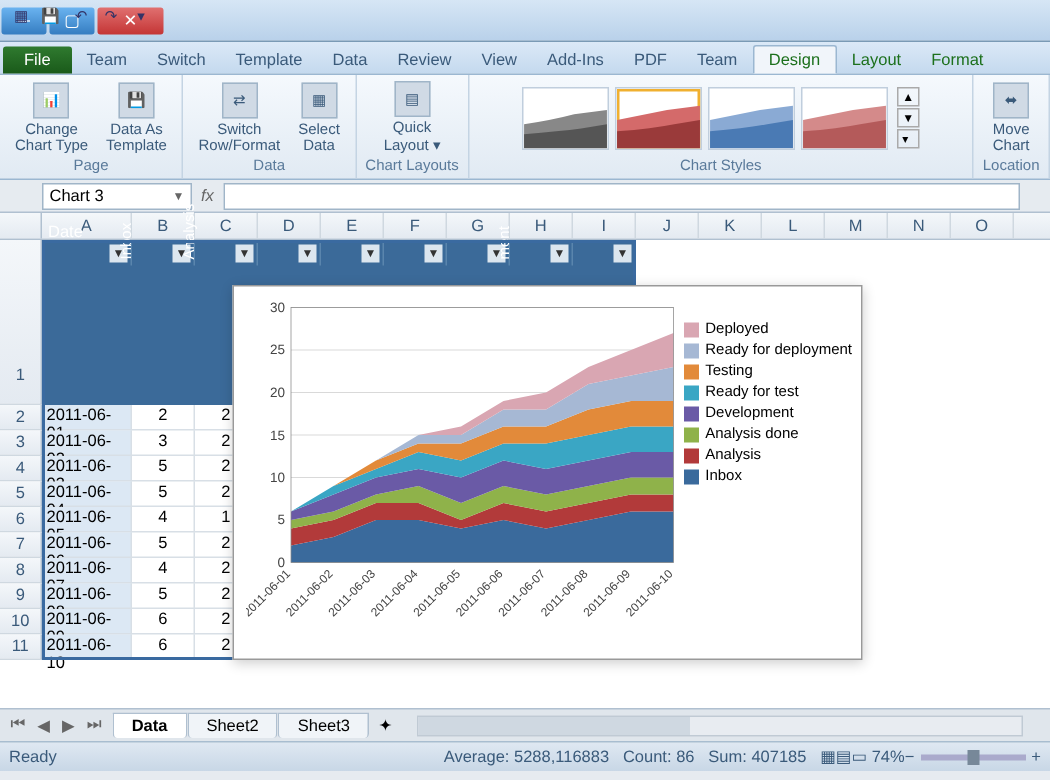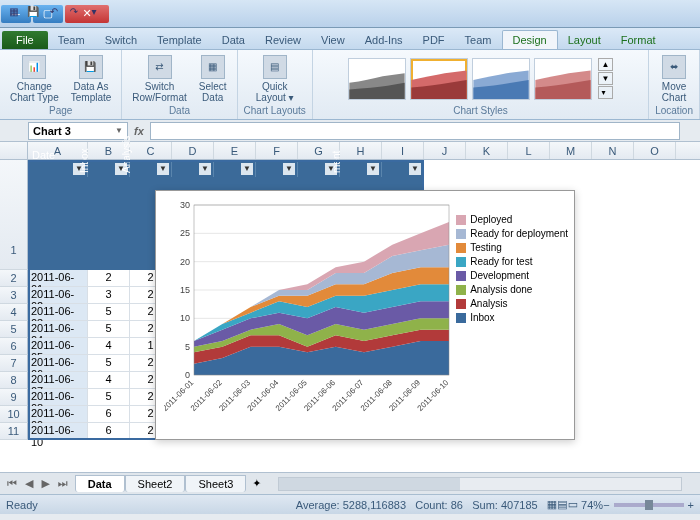--- a/index.html
+++ b/index.html
@@ -23,21 +23,21 @@
 .ribbon { height: 70px; background: linear-gradient(#f5f9fd,#e1eaf3); border-bottom: 1px solid #9bb7d1; display: flex; }
 .rgroup { border-right: 1px solid #c4d4e3; padding: 2px 6px; display: flex; flex-direction: column; align-items: center; }
 .rgroup-body { display: flex; gap: 4px; flex:1; align-items:center; }
 .rgroup-label { font-size: 10px; color: #5a7a9a; text-align: center; padding-bottom:1px; }
 .rbtn { display: flex; flex-direction: column; align-items: center; gap: 2px; padding: 2px 4px; font-size: 10px; color: #3a5a7a; cursor:pointer; }
 .rbtn .icn { width: 24px; height: 24px; background: #d0dae5; border: 1px solid #a0b5c8; display:flex; align-items:center; justify-content:center; }
 .style-thumb { width: 58px; height: 42px; border: 1px solid #c0cedd; background: #fff; display:inline-block; position:relative; overflow:hidden; cursor:pointer;}
 .style-thumb.sel { box-shadow: 0 0 0 2px #f0b030 inset; }
 .style-thumb svg { width:100%; height:100%; }
 
-.namebox-row { height: 22px; background: #e6ebf0; display: flex; align-items: center; border-bottom: 1px solid #b0c0d0; font-weight: bold; }
+.namebox-row { height: 22px; background: #e6ebf0; display: flex; align-items: center; border-bottom: 1px solid #b0c0d0; }
 .namebox { width: 100px; height: 18px; background: #fff; border: 1px solid #a0b5c8; margin-left: 28px; font-size: 11px; padding: 1px 4px; display:flex; align-items:center; }
 .namebox .dd { margin-left:auto; color:#666; font-size:8px;}
 .fx { margin: 0 6px; font-style: italic; color: #666; }
 .formula-bar { flex: 1; height: 18px; background: #fff; border: 1px solid #a0b5c8; margin-right: 20px; }
 
 .sheet-area { position: relative; height: 330px; background: #fff; }
 .colhdrs { display: flex; height: 18px; background: linear-gradient(#f4f7fa,#e4eaf1); border-bottom: 1px solid #b0c0d0; }
 .corner { width: 28px; border-right: 1px solid #b0c0d0; }
 .colhdr { width: 42px; border-right: 1px solid #cfd8e0; text-align: center; font-size: 11px; color: #3a5a7a; line-height:18px; }
 .grid-body { display:flex; }

